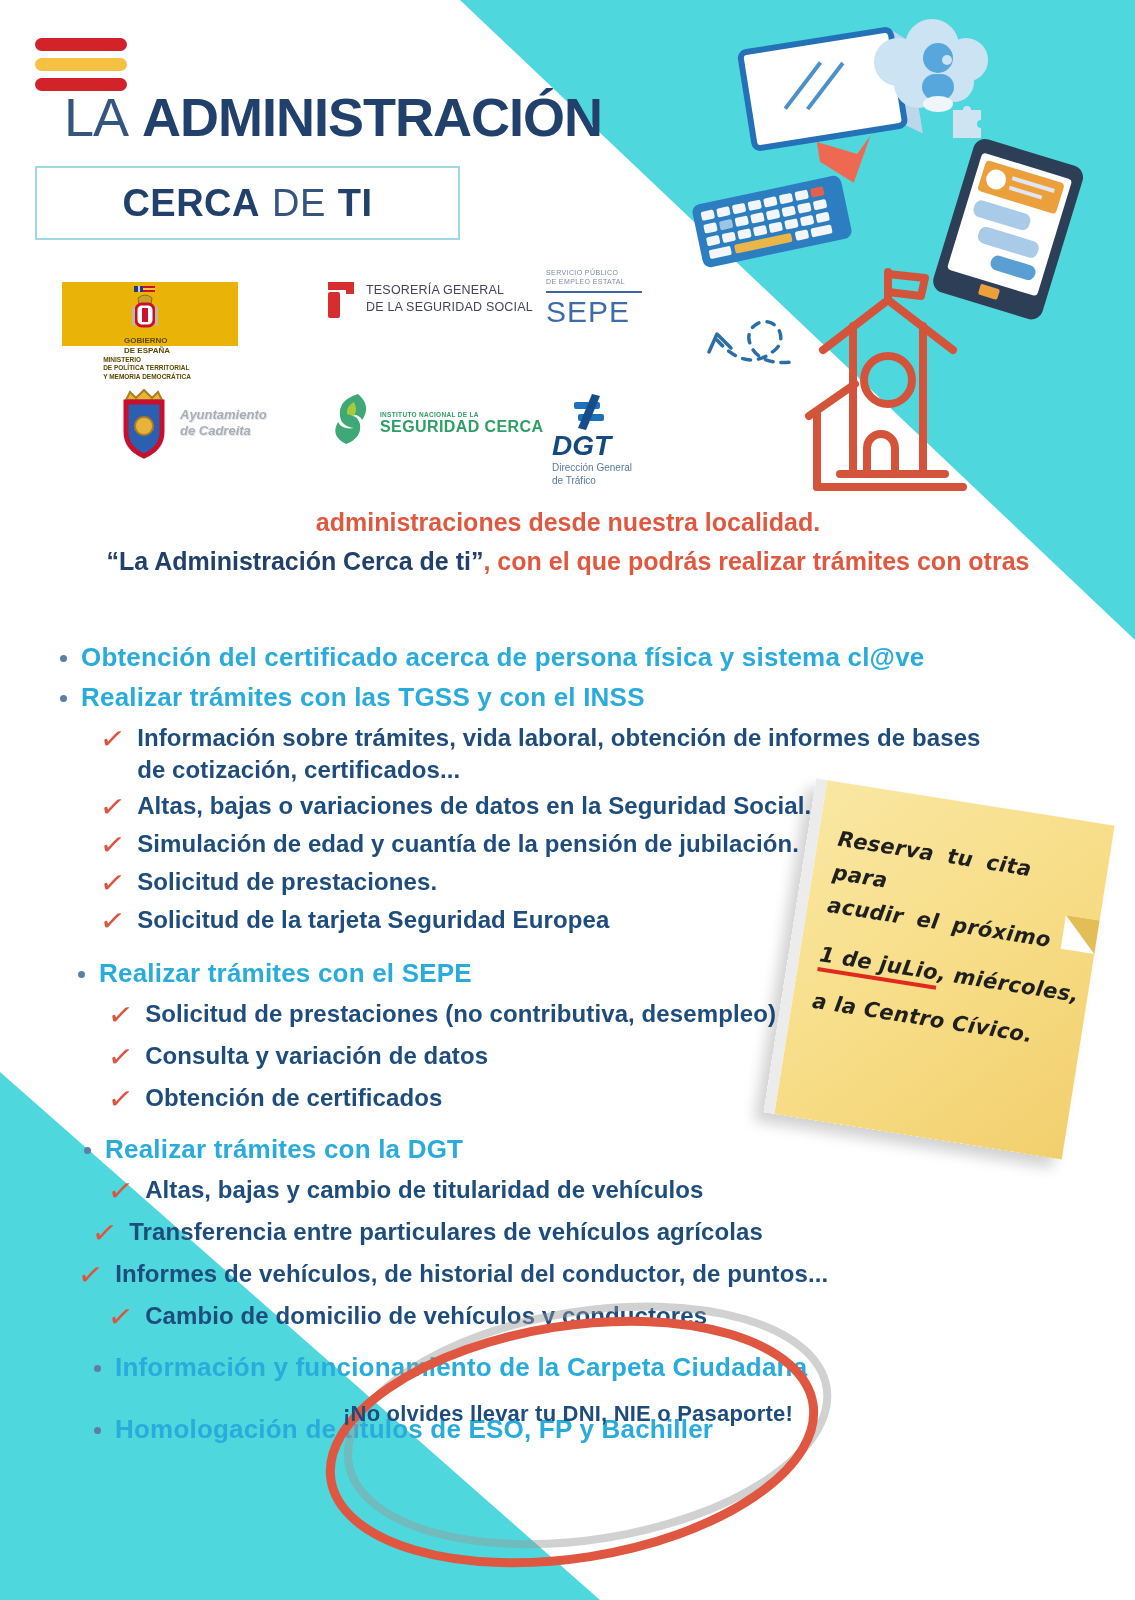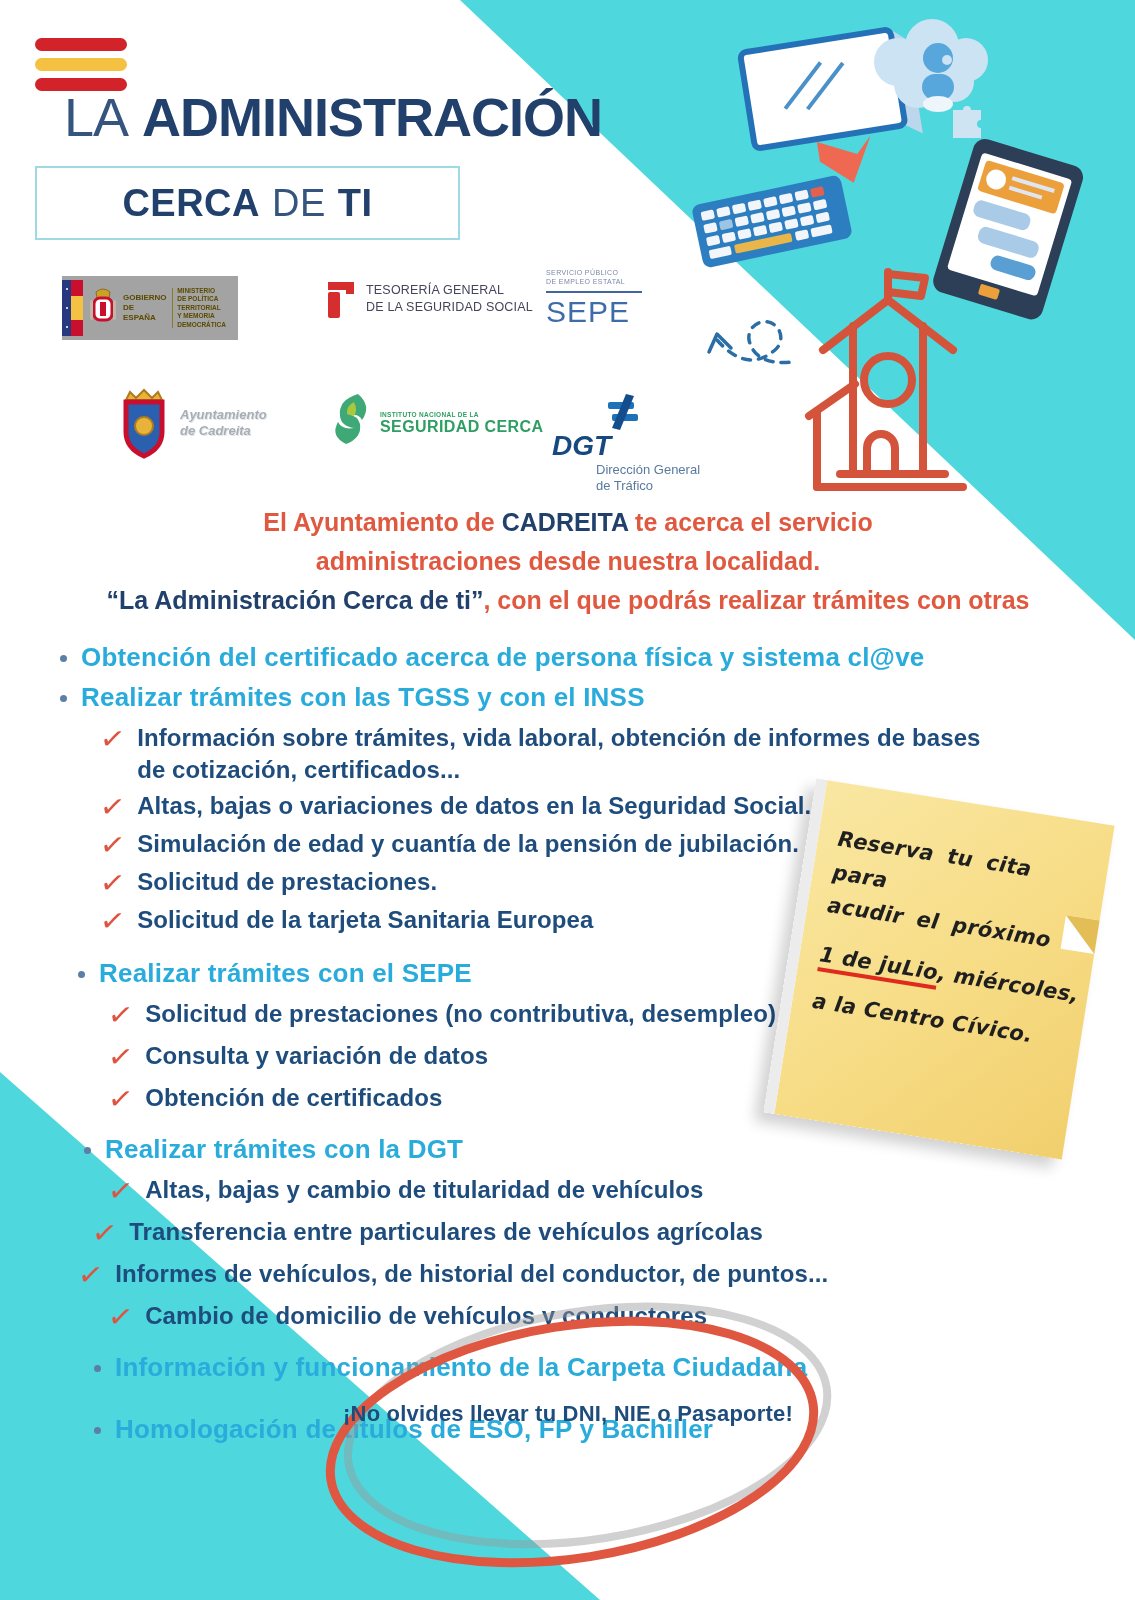--- a/index.html
+++ b/index.html
@@ -24,21 +24,21 @@
   .title .thin { font-weight:300; color:#35557e; }
   .title .bold { font-weight:800; }
   .subtitle-box { position:absolute; left:35px; top:166px; z-index:2; width:425px; height:74px;
                   border:2px solid #9fd9e3; display:flex; align-items:center; justify-content:center;
                   font-size:38px; color:#21406B; letter-spacing:0.5px; white-space:nowrap; }
   .subtitle-box .bold { font-weight:800; } .subtitle-box .thin { font-weight:300; color:#35557e; }
   .subtitle-box span { margin:0 6px; }
 
   
   .logo { position:absolute; z-index:2; display:flex; align-items:center; }
-  .gob { left:62px; top:276px; width:176px; height:64px; background:#a3a3a3; padding:4px 6px 4px 0; }
+  .gob { left:62px; top:282px; width:176px; height:64px; background:#eab308; padding:4px 6px 4px 0;flex-direction:column; }
   .gob .band { display:flex; height:56px; margin-right:5px; }
   .gob .band .blue { width:9px; background:#26387f; display:flex; flex-direction:column; justify-content:space-around; align-items:center; }
   .gob .band .blue i { width:2px; height:2px; background:#fff; border-radius:50%; }
   .gob .band .esp { width:12px; display:flex; flex-direction:column; }
   .gob .band .esp i:nth-child(1),.gob .band .esp i:nth-child(3){ flex:1; background:#C8102E; }
   .gob .band .esp i:nth-child(2){ flex:1.4; background:#F4C142; }
   .gob .crest { width:30px; height:44px; margin-right:5px; flex:none; }
   .gob .gtxt { font-size:8px; font-weight:700; color:#5b4a00; line-height:1.25; }
   .gob .sep { width:1px; height:40px; background:#8a7a20; margin:0 5px; }
   .gob .mtxt { font-size:6.5px; font-weight:700; color:#5b4a00; line-height:1.3; }
@@ -57,21 +57,21 @@
   .ayto .t { font-size:13px; font-weight:700; color:#a8aeb6; line-height:1.25; text-shadow:1px 1px 0 #e3e5e8;font-style:italic; }
 
   .inss { left:328px; top:392px; }
   .inss svg { margin-right:8px; }
   .inss .small { font-size:6.5px; color:#2e9e63; font-weight:700; letter-spacing:0.3px; }
   .inss .big { font-size:16px; color:#2e9e63; font-weight:800; letter-spacing:0.4px; }
 
   .dgt { left:552px; top:392px;flex-direction:column; }
   .dgt svg { margin-right:6px; }
   .dgt .acr { font-size:28px; font-weight:800; font-style:italic; color:#16497f; line-height:1; }
-  .dgt .s { font-size:13px; color:#5a79a0; line-height:1.25; margin-top:2px;margin-left:44px; }
+  .dgt .s { font-size:10px; color:#5a79a0; line-height:1.25; margin-top:2px; }
 
   
   .intro { position:absolute; left:48px; top:503px; width:1040px; z-index:2; text-align:center;
            font-size:25px; font-weight:700; line-height:1.55; }
   .intro .red { color:#E0583F; } .intro .navy { color:#21406B; }
 
   
   .content { position:absolute; left:48px; top:642px; width:960px; z-index:2; }
   .bullet-row { display:flex; align-items:flex-start; margin-bottom:9px; }
   .bullet-row .dot { width:7px; height:7px; border-radius:50%; background:#5b7fa6; margin:13px 14px 0 12px; flex:none; }
@@ -316,23 +316,20 @@
       <circle cx="93" cy="118" r="24"></circle>
       <line x1="22" y1="150" x2="22" y2="225"></line>
       <path d="M14 154 L60 122"></path>
       <line x1="45" y1="212" x2="150" y2="212"></line>
       <line x1="22" y1="225" x2="168" y2="225"></line>
       <path d="M72 212 V186 a14 14 0 0 1 28 0 V212"></path>
     </g>
   </svg>
 
   <div class="intro">
-    <div>
-      <span class="red">El Ayuntamiento de </span><span class="navy">CADREITA</span><span class="red"> te acerca el servicio</span>
-    </div>
     <div><span class="red">administraciones desde nuestra localidad.</span></div>
     <div>
       <span class="navy">“La Administración Cerca de ti”</span><span class="red">, con el que podrás realizar trámites con otras</span>
     </div>
   </div>
 
   <div class="content">
 
     <div class="bullet-row">
       <span class="dot"></span>
@@ -354,21 +351,21 @@
     <div class="check-row">
       <span class="check">✓</span>
       <span class="ctxt">Simulación de edad y cuantía de la pensión de jubilación.</span>
     </div>
     <div class="check-row">
       <span class="check">✓</span>
       <span class="ctxt">Solicitud de prestaciones.</span>
     </div>
     <div class="check-row">
       <span class="check">✓</span>
-      <span class="ctxt">Solicitud de la tarjeta Sanitaria Europea</span>
+      <span class="ctxt">Solicitud de la tarjeta Seguridad Europea</span>
     </div>
 
     <div class="gap-md"></div>
     <div class="bullet-row" style="margin-left:18px">
       <span class="dot"></span>
       <span class="btxt">Realizar trámites con el SEPE</span>
     </div>
     <div class="sepe-ind">
       <div class="check-row">
         <span class="check">✓</span>

